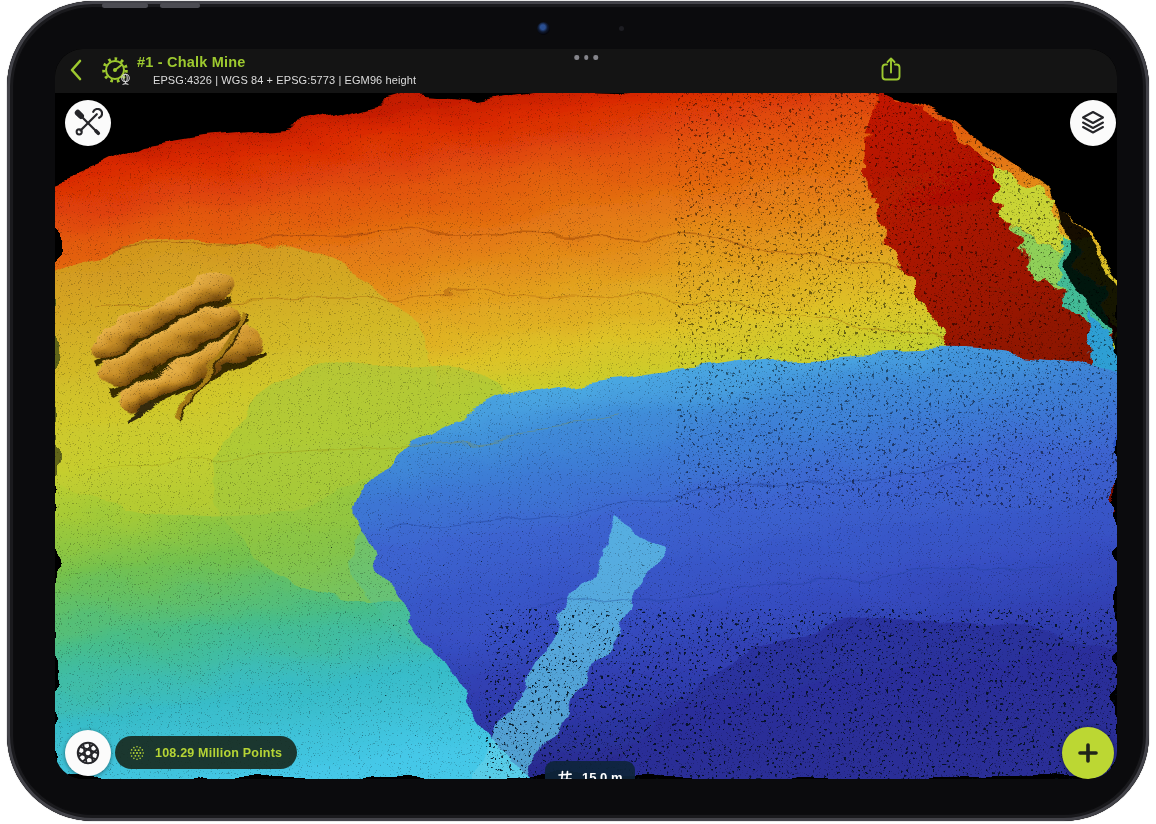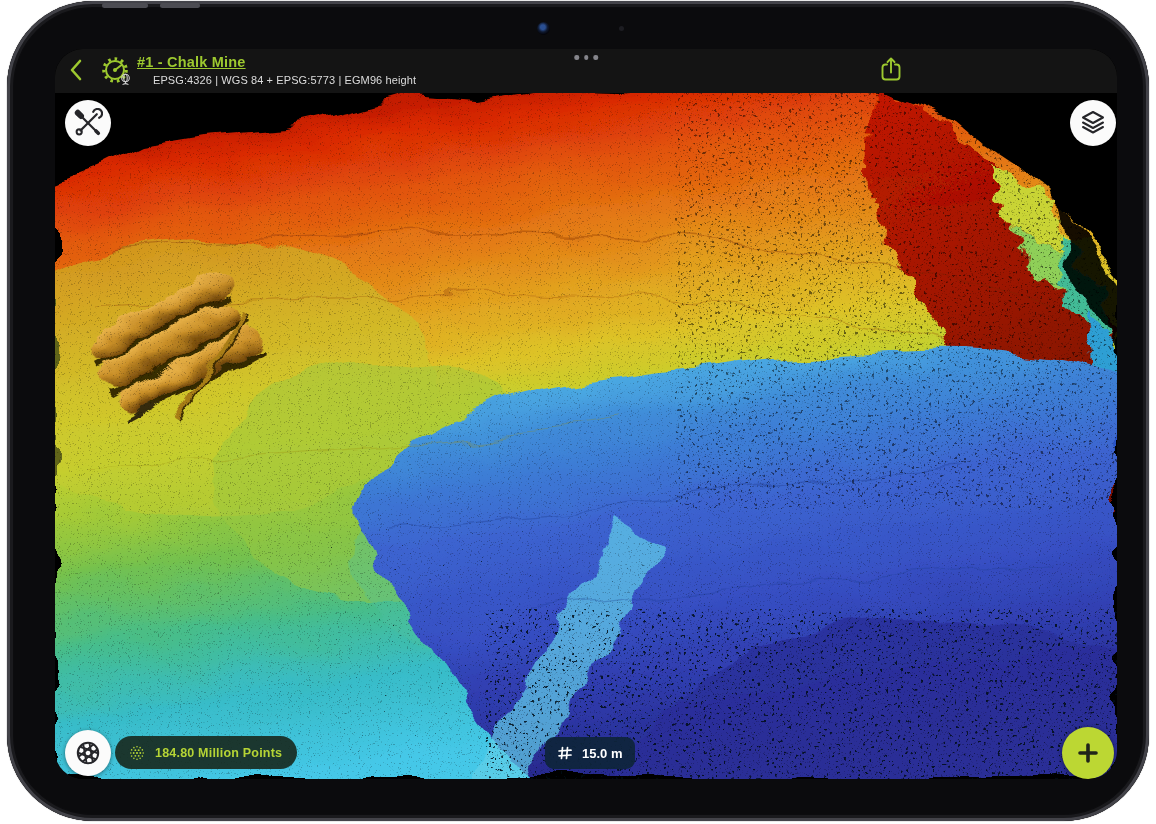--- a/index.html
+++ b/index.html
@@ -16,39 +16,39 @@
   
   .screen{position:absolute;left:48px;top:48px;width:1062px;height:730px;border-radius:28px;
           overflow:hidden;background:#000;}
   .pointcloud{position:absolute;left:0;top:0;}
   
   .appbar{position:absolute;left:0;top:0;width:100%;height:44px;background:#141414;}
   .mt-dots{position:absolute;left:50%;top:6px;transform:translateX(-50%);display:flex;gap:5px;}
   .mt-dots span{width:4.5px;height:4.5px;border-radius:50%;background:#86868c;display:block;}
   .back-btn{position:absolute;left:14px;top:10px;width:16px;height:24px;cursor:pointer;}
   .gear-wrap{position:absolute;left:46px;top:7px;width:28px;height:28px;}
-  .app-title{position:absolute;left:82px;top:5px;font-size:14.5px;font-weight:bold;color:#9dc92f;letter-spacing:.2px;text-decoration:underline;}
+  .app-title{position:absolute;left:82px;top:5px;font-size:14.5px;font-weight:bold;color:#9dc92f;letter-spacing:.2px;}
   .subtitle-row{position:absolute;left:64px;top:24px;display:flex;align-items:center;gap:4px;}
   .subtitle{font-size:11px;color:#dcdcdc;letter-spacing:.1px;padding-left:17px;}
   .share-btn{position:absolute;left:824px;top:7px;width:24px;height:27px;cursor:pointer;}
   .logo{position:absolute;left:872px;top:7px;display:flex;align-items:center;gap:6px;}
   .brand{font-size:19px;font-weight:bold;color:#ffffff;letter-spacing:.2px;}
   
   .circle-btn{position:absolute;width:46px;height:46px;border-radius:50%;background:#fbfbfb;
               display:flex;align-items:center;justify-content:center;box-shadow:0 1px 4px rgba(0,0,0,.45);cursor:pointer;}
   .btn-tools{left:10px;top:51px;}
   .btn-layers{left:1015px;top:51px;}
   .btn-shutter{left:10px;top:681px;}
   .btn-plus{position:absolute;left:1007px;top:678px;width:52px;height:52px;border-radius:50%;
             background:#bcd733;display:flex;align-items:center;justify-content:center;cursor:pointer;
             box-shadow:0 1px 5px rgba(0,0,0,.5);}
   .points-badge{position:absolute;left:60px;top:687px;height:33px;border-radius:17px;
                 background:rgba(23,40,29,.9);display:flex;align-items:center;gap:7px;padding:0 15px 0 11px;}
   .points-text{font-size:12.5px;font-weight:bold;color:#b5d435;letter-spacing:.2px;}
-  .scale-badge{position:absolute;left:490px;top:688px;height:32px;border-radius:9px;
+  .scale-badge{position:absolute;left:490px;top:712px;height:32px;border-radius:9px;
                background:rgba(14,37,59,.93);display:flex;align-items:center;gap:7px;padding:0 13px 0 10px;cursor:pointer;}
   .scale-text{font-size:13px;font-weight:bold;color:#ffffff;}
 </style>
 </head>
 <body>
 
 <div class="stage">
   <div class="tablet">
     <div class="edge-btn" style="left:95px;width:46px;"></div>
     <div class="edge-btn" style="left:153px;width:40px;"></div>
@@ -273,21 +273,21 @@
             <circle cx="7.9" cy="5.63" r="0.8"></circle>
               <circle cx="5.63" cy="7.9" r="0.8"></circle>
             <circle cx="4.8" cy="11" r="0.8"></circle>
               <circle cx="5.63" cy="14.1" r="0.8"></circle>
             <circle cx="7.9" cy="16.37" r="0.8"></circle>
               <circle cx="11" cy="17.2" r="0.8"></circle>
             <circle cx="14.1" cy="16.37" r="0.8"></circle>
               <circle cx="16.37" cy="14.1" r="0.8"></circle>
           </g>
         </svg>
-        <span class="points-text">184.80 Million Points</span>
+        <span class="points-text">108.29 Million Points</span>
       </div>
 
       <div class="scale-badge">
         <svg width="20" height="20" viewBox="0 0 20 20">
           <g stroke="#ffffff" stroke-width="1.7" stroke-linecap="round">
             <line x1="7.5" y1="4.5" x2="6.5" y2="15.5"></line>
             <line x1="12.5" y1="4.5" x2="11.5" y2="15.5"></line>
             <line x1="4" y1="8" x2="16" y2="7.2"></line>
             <line x1="4" y1="12.8" x2="16" y2="12"></line>
           </g>

